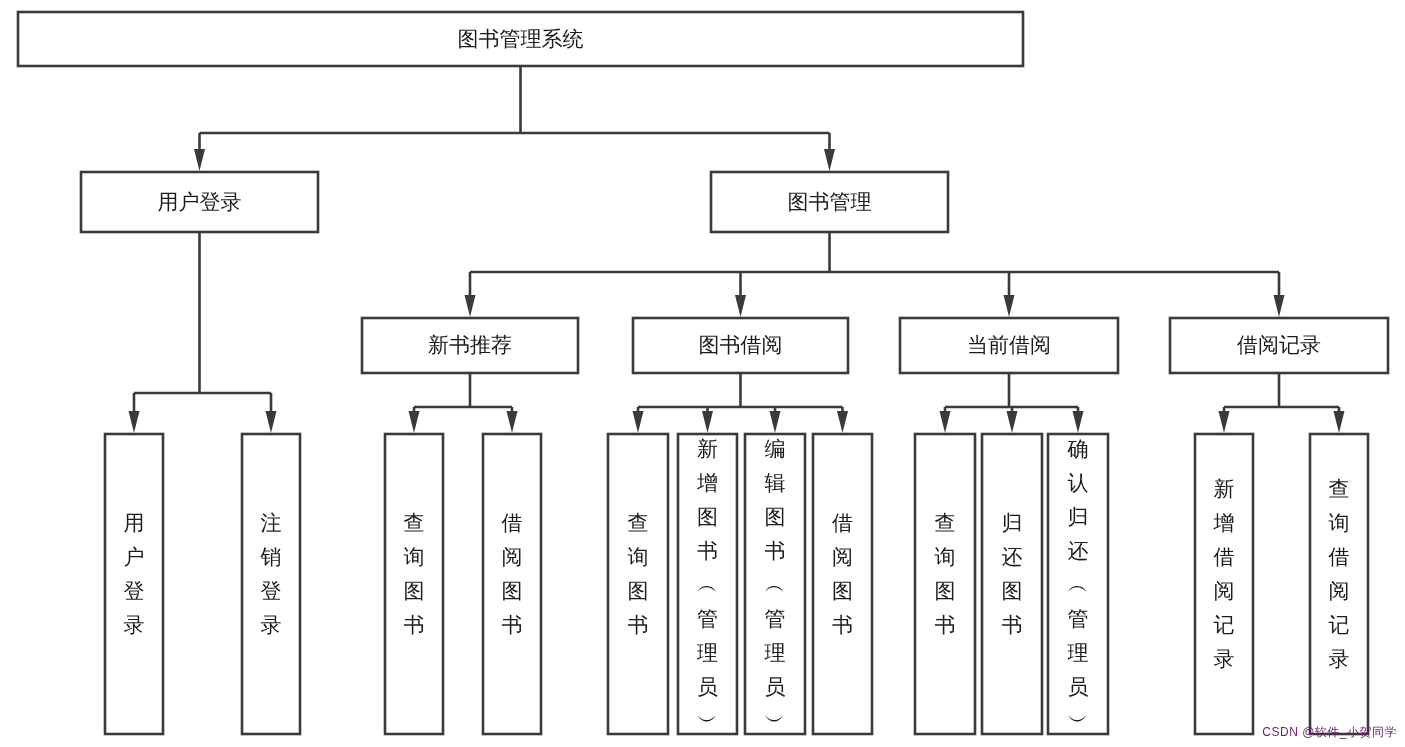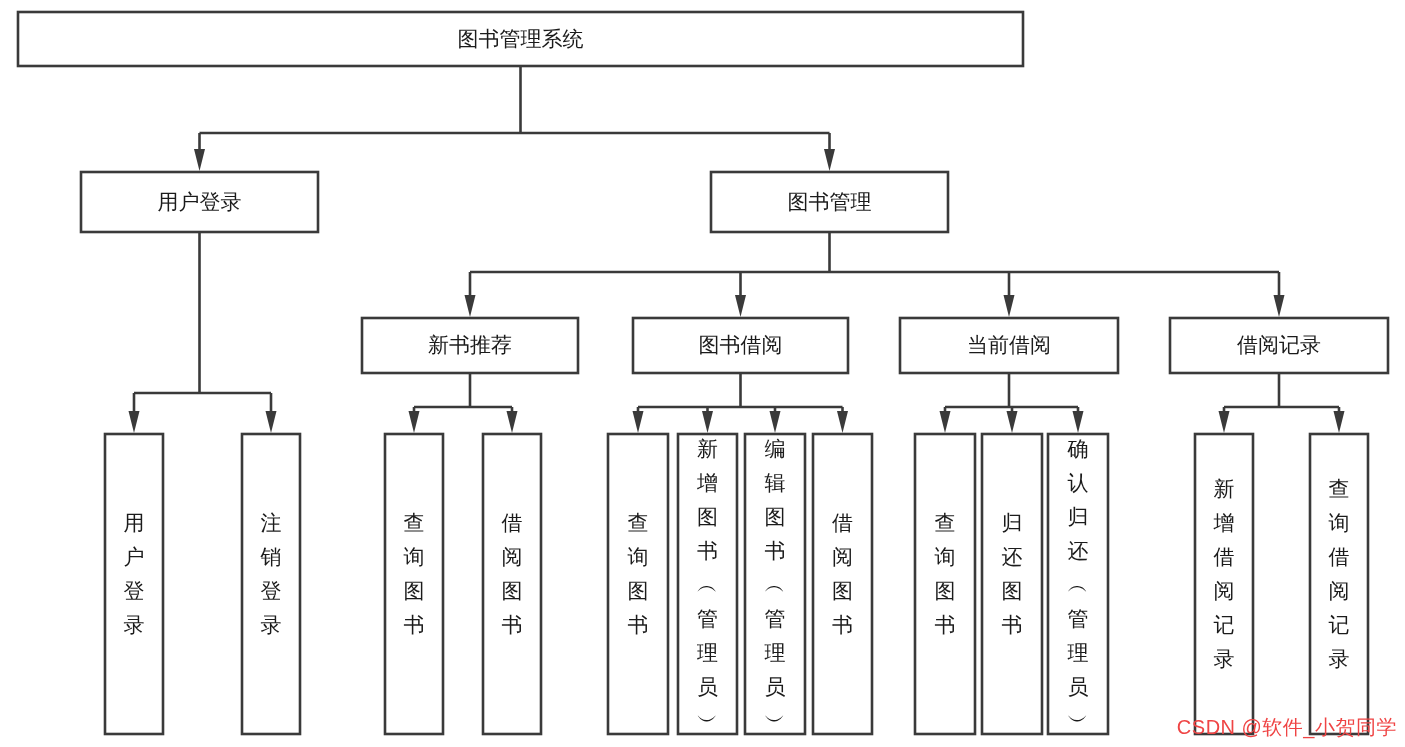--- a/index.html
+++ b/index.html
@@ -55,22 +55,22 @@
     font-family: "Liberation Sans", "DejaVu Sans", sans-serif;
     font-size: 21px;
     fill: #1b1b1b;
     text-anchor: middle;
   }
   .watermark-text {
     position: absolute;
     right: 8px;
     bottom: 6px;
     font-family: "Liberation Sans", "DejaVu Sans", sans-serif;
-    font-size: 20px;
-    color: #ef4444;
+    font-size: 12px;
+    color: #701a75;
     letter-spacing: 0.5px;
     white-space: nowrap;
     pointer-events: none;
   }
 </style>
 </head>
 <body>
 
 <div id="diagram-root">
   <svg id="tree-svg" viewBox="0 0 1405 747" xmlns="http://www.w3.org/2000/svg">

